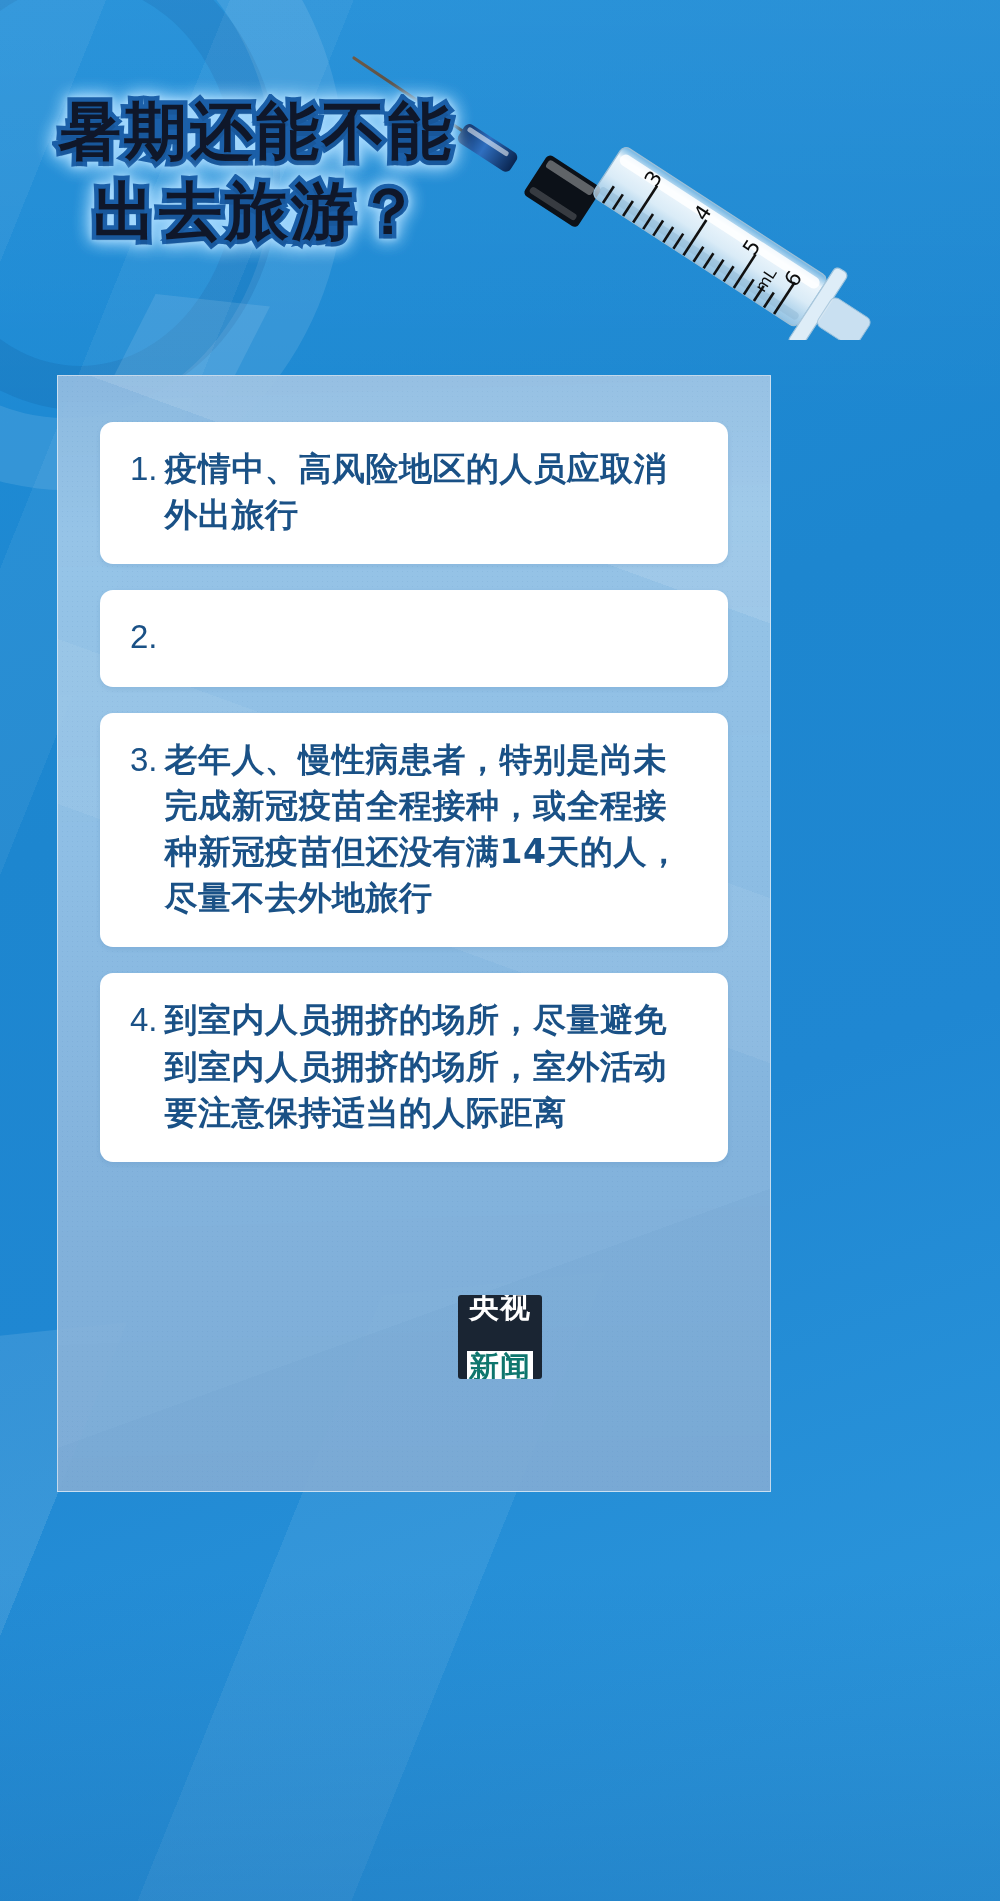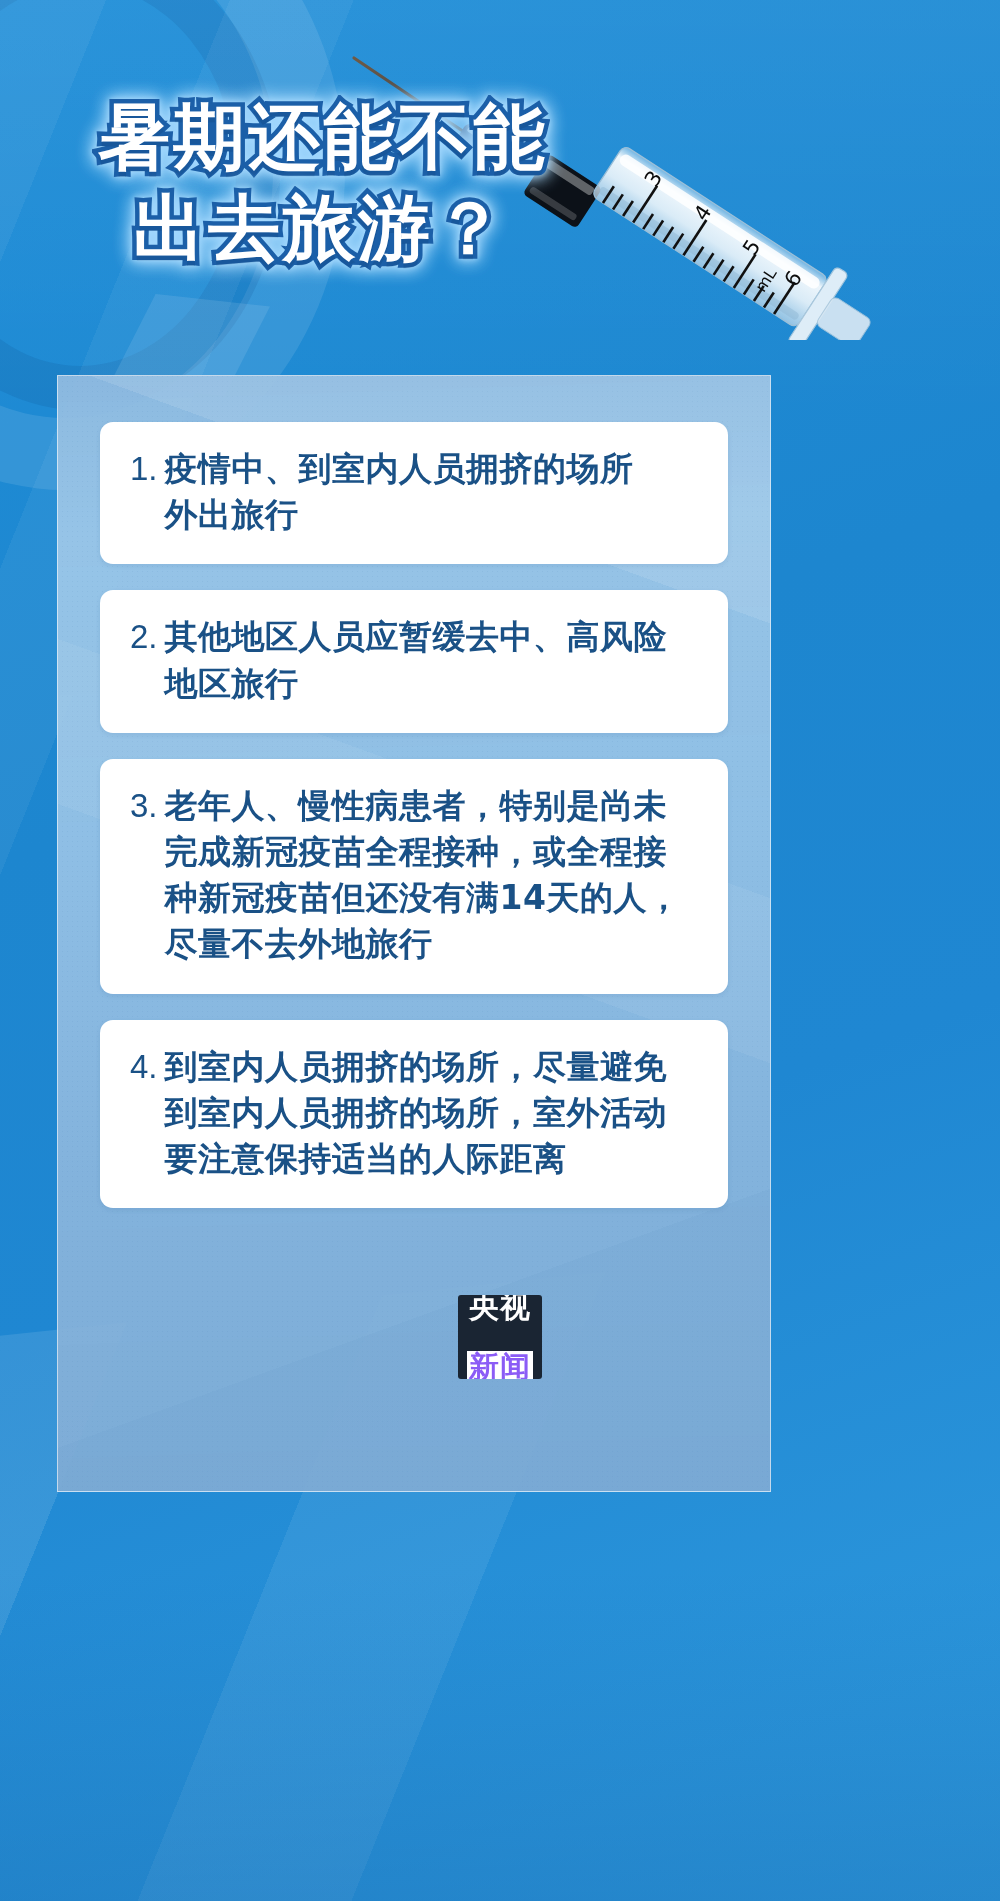--- a/index.html
+++ b/index.html
@@ -80,33 +80,32 @@
   
   .headline{
     position:absolute;
     left:58px;top:95px;
     width:640px;
     z-index:5;
   }
   .hl-line{
     font-family:"DejaVu Sans","Liberation Sans",sans-serif;
     font-weight:bold;
-    font-size:72px;
+    font-size:63px;
     line-height:1.18;
     letter-spacing:3px;
-    color:#ffffff;
+    color:#0f172a;
     white-space:nowrap;
     -webkit-text-stroke:9px #1b5fa8;
     paint-order:stroke fill;
     text-shadow:
       0 0 0 #1b5fa8,
       0 5px 0 rgba(12,60,110,.22);
     filter:drop-shadow(0 0 9px rgba(160,215,255,0.95))
            drop-shadow(0 0 3px rgba(190,230,255,0.9));
-    margin-left:40px;
   }
   .hl-line + .hl-line{margin-top:6px;padding-left:35px;}
 
   
   .panel{
     position:absolute;
     left:57px;top:375px;
     width:714px;height:1117px;
     border:1px solid rgba(255,255,255,0.55);
     box-sizing:border-box;
@@ -200,21 +199,21 @@
   .logo-ch{
     color:#ffffff;
     font-family:"DejaVu Sans","Liberation Sans",sans-serif;
     font-weight:bold;
     font-size:30px;
     line-height:1.08;
     letter-spacing:1px;
   }
   .logo-row.bottom .logo-ch{
     background:#ffffff;
-    color:#8b5cf6;
+    color:#0f766e;
     padding:0 2px;
   }
 </style>
 </head>
 <body>
 
 <div class="poster">
 
   <div class="bg-base"></div>
   <div class="bg-ring"></div>
@@ -306,31 +305,27 @@
 
   <div class="panel">
     <div class="panel-noise"></div>
     <div class="panel-facets"></div>
 
     <div class="panel-inner">
 
       <div class="card">
         <span class="card-num">1.</span>
         <span class="card-text">
-          <span>疫情中、到室内人员拥挤的场所</span><br>
+          <span>疫情中、高风险地区的人员应取消</span><br>
           <span>外出旅行</span>
         </span>
       </div>
 
       <div class="card">
         <span class="card-num">2.</span>
-        <span class="card-text">
-          <span>其他地区人员应暂缓去中、高风险</span><br>
-          <span>地区旅行</span>
-        </span>
       </div>
 
       <div class="card">
         <span class="card-num">3.</span>
         <span class="card-text">
           <span>老年人、慢性病患者，特别是尚未</span><br>
           <span>完成新冠疫苗全程接种，或全程接</span><br>
           <span>种新冠疫苗但还没有满14天的人，</span><br>
           <span>尽量不去外地旅行</span>
         </span>

